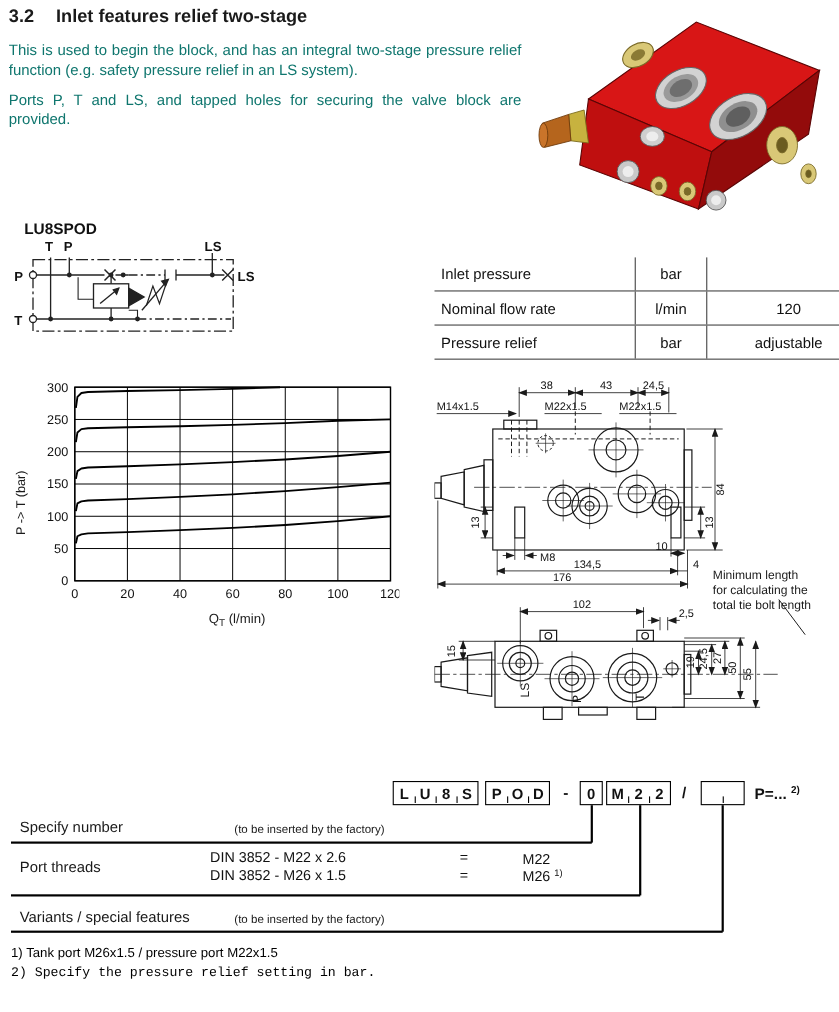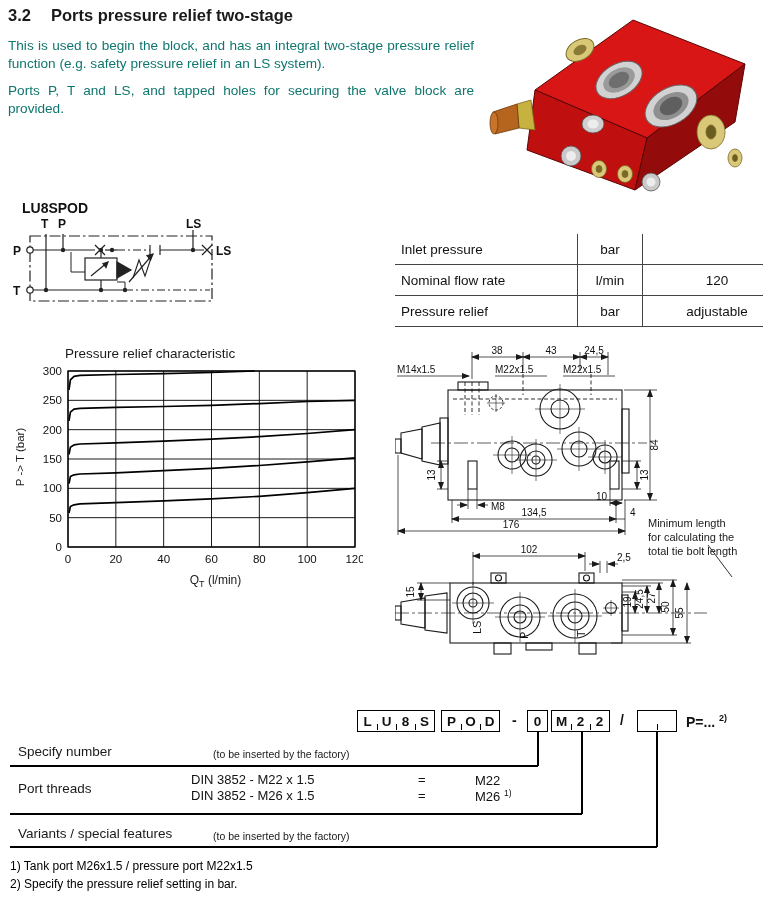--- a/index.html
+++ b/index.html
@@ -64,21 +64,21 @@
   .din-val sup{font-size:8.5px;}
   .footnote{position:absolute;left:10px;font-size:12px;color:#000000;}
 </style>
 </head>
 <body>
 
 <div class="page">
 
   <div class="title">
     <span>3.2</span>
-    <span>Ports pressure relief two-stage</span>
+    <span>Inlet features relief two-stage</span>
   </div>
 
   <div class="intro">
     <p>This is used to begin the block, and has an integral two-stage pressure relief function (e.g. safety pressure relief in an LS system).</p>
     <p>Ports P, T and LS, and tapped holes for securing the valve block are provided.</p>
   </div>
 
   <svg class="abs" style="left:483px;top:4px;" width="280" height="190" viewBox="0 0 280 190">
     <g stroke="#5a0505" stroke-width="1">
       <polygon points="52,86 150,16 262,60 164,134" fill="#d81616"></polygon>
@@ -193,21 +193,20 @@
       <div class="spec-value">120</div>
     </div>
     <div class="spec-row">
       <div class="spec-param">Pressure relief</div>
       <div class="spec-unit">bar</div>
       <div class="spec-value">adjustable</div>
     </div>
   </div>
 
   <div class="chart">
-    <div class="chart-title">Pressure relief characteristic</div>
     <div class="ylab">P -&gt; T (bar)</div>
     <svg id="chart-svg" width="335" height="206" viewBox="0 0 335 206">
         <line x1="40" y1="6" x2="40" y2="182" stroke="#000" stroke-width="0.9"></line>
         <line x1="87.83333333333333" y1="6" x2="87.83333333333333" y2="182" stroke="#000" stroke-width="0.9"></line>
         <line x1="135.66666666666666" y1="6" x2="135.66666666666666" y2="182" stroke="#000" stroke-width="0.9"></line>
         <line x1="183.5" y1="6" x2="183.5" y2="182" stroke="#000" stroke-width="0.9"></line>
         <line x1="231.33333333333331" y1="6" x2="231.33333333333331" y2="182" stroke="#000" stroke-width="0.9"></line>
         <line x1="279.1666666666667" y1="6" x2="279.1666666666667" y2="182" stroke="#000" stroke-width="0.9"></line>
         <line x1="327" y1="6" x2="327" y2="182" stroke="#000" stroke-width="0.9"></line>
         <line x1="40" y1="182" x2="327" y2="182" stroke="#000" stroke-width="0.9"></line>
@@ -437,32 +436,32 @@
   <div class="connector" style="left:581px;top:732px;height:82px;"></div>
   <div class="connector" style="left:656px;top:732px;height:115px;"></div>
 
   <div class="row-label" style="left:18px;top:744px;">Specify number</div>
   <div class="factory-note" style="left:213px;top:748px;">(to be inserted by the factory)</div>
   <div class="rule" style="left:10px;top:765px;width:528px;"></div>
 
   <div class="row-label" style="left:18px;top:781px;">Port threads</div>
   <div class="din">
     <div class="din-row">
-      <span>DIN 3852 - M22 x 1.5</span>
+      <span>DIN 3852 - M22 x 2.6</span>
       <span class="din-eq">=</span>
       <span class="din-val"><span>M22</span><sup></sup></span>
     </div>
     <div class="din-row">
       <span>DIN 3852 - M26 x 1.5</span>
       <span class="din-eq">=</span>
       <span class="din-val"><span>M26</span> <sup>1)</sup></span>
     </div>
   </div>
   <div class="rule" style="left:10px;top:813px;width:572px;"></div>
 
   <div class="row-label" style="left:18px;top:826px;">Variants / special features</div>
   <div class="factory-note" style="left:213px;top:830px;">(to be inserted by the factory)</div>
   <div class="rule" style="left:10px;top:846px;width:647px;"></div>
 
   <div class="footnote" style="top:859px;">1) Tank port M26x1.5 / pressure port M22x1.5</div>
-  <div class="footnote" style="top:877px;">2) Specify the pressure relief setting in bar.</div>
+  <div class="footnote" style="top:877px;font-family:Liberation Mono, monospace;">2) Specify the pressure relief setting in bar.</div>
 
 </div>
 
 </body></html>

